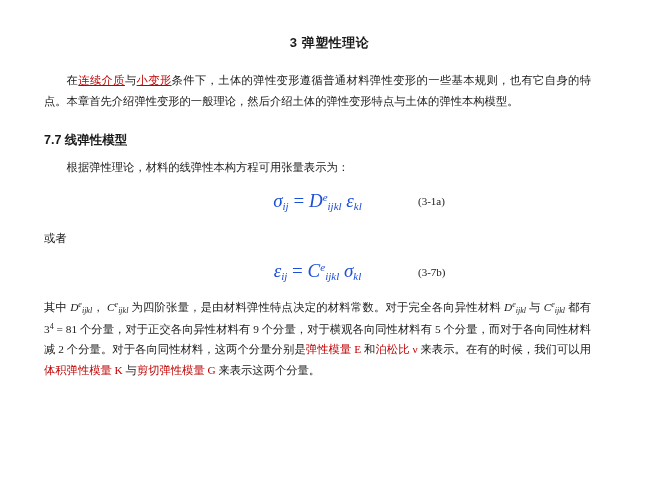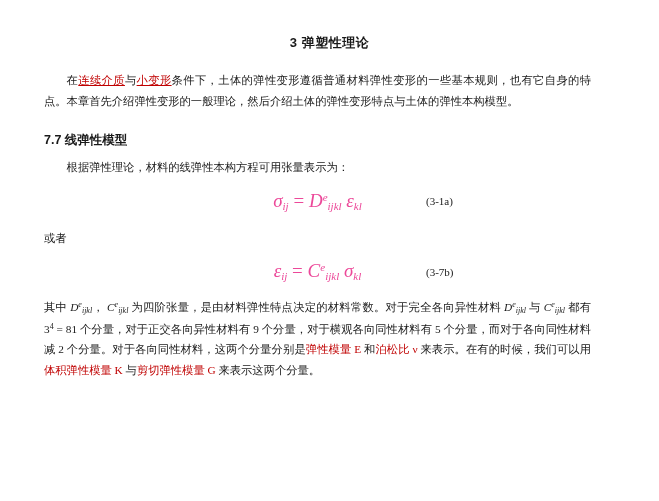--- a/index.html
+++ b/index.html
@@ -61,42 +61,42 @@
   }
   .eq-row {
     position: relative;
     display: flex;
     align-items: center;
     justify-content: center;
     height: 34px;
     margin: 6px 0 0 0;
   }
   .eq {
-    color: #ec4899;
+    color: #1d4ed8;
     font-family: "Liberation Serif", serif;
     font-size: 19px;
     white-space: nowrap;
   }
   .eq i {
     font-style: italic;
   }
   .eq .sub {
     font-size: 11px;
     font-style: italic;
     vertical-align: -0.30em;
     letter-spacing: 0;
   }
   .eq .sup {
     font-size: 11px;
     font-style: italic;
     vertical-align: 0.55em;
   }
   .eq-num {
     position: absolute;
-    left: 382px;
+    left: 374px;
     font-size: 11px;
     color: #1a1a1a;
     font-family: "Liberation Serif", serif;
   }
   .inl {
     font-style: italic;
   }
   .inl .sub {
     font-size: 8px;
     font-style: italic;

